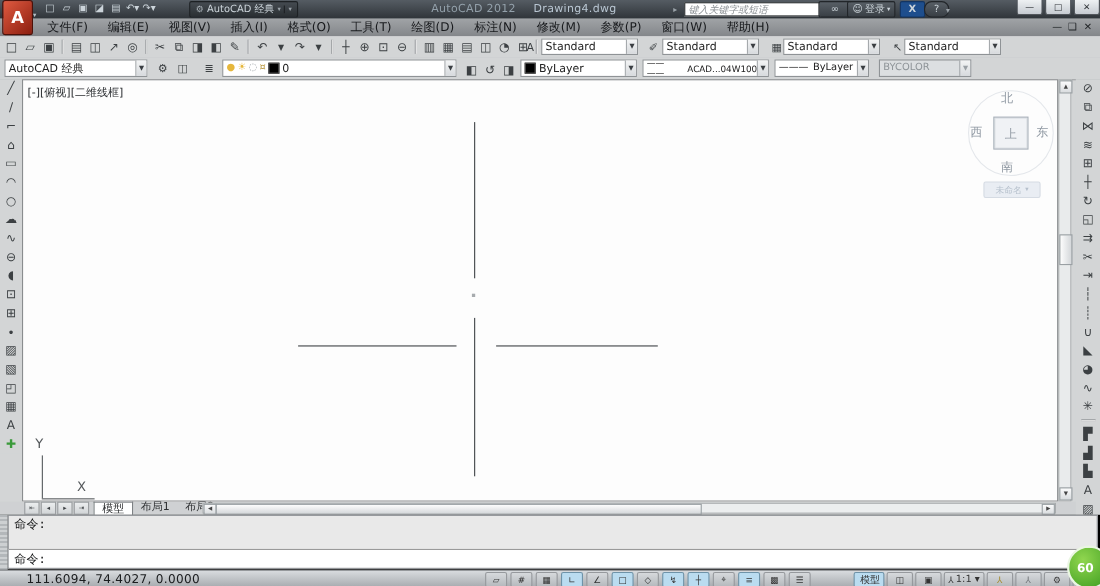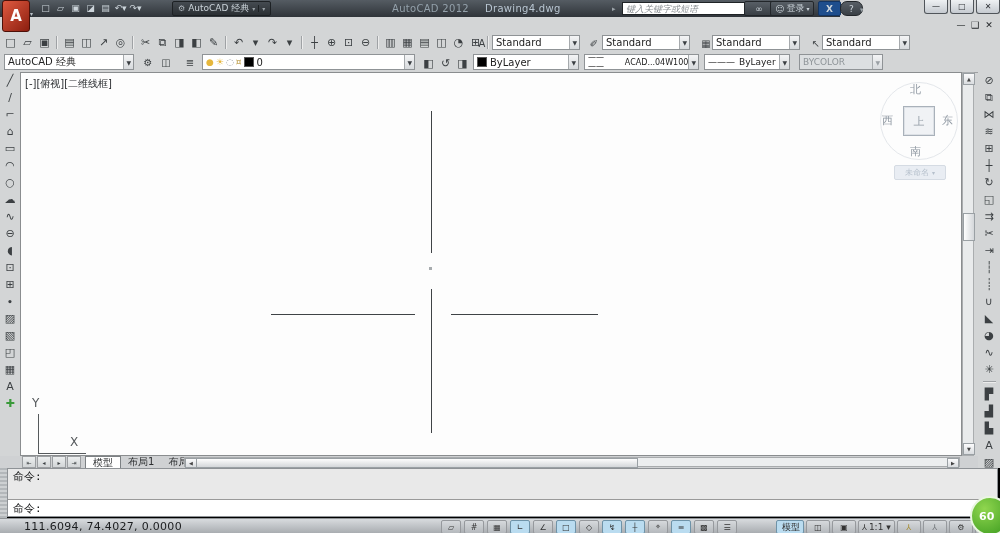--- a/index.html
+++ b/index.html
@@ -1,19 +1,19 @@
 <!DOCTYPE html>
 <html><head>
 <meta charset="utf-8">
 <style>
   html,body{margin:0;padding:0;}
   body{width:1000px;height:533px;overflow:hidden;font-family:"DejaVu Sans",sans-serif;background:#d3d5d6;position:relative;}
   #app{position:absolute;inset:0;}
   
-  .titlebar{position:absolute;left:0;top:0;width:840px;height:17px;background:linear-gradient(#555c63,#2f3439);}
+  .titlebar{position:absolute;left:0;top:0;width:1000px;height:17px;background:linear-gradient(#555c63,#2f3439);}
   .logo{position:absolute;left:2px;top:0;width:26px;height:30px;background:linear-gradient(135deg,#e05a40,#8c1e0f);border:1px solid #4d1008;border-radius:3px;color:#fff;font-weight:bold;font-size:15px;display:flex;align-items:center;justify-content:center;z-index:12;}
   .logo-arrow{position:absolute;left:30px;top:10px;color:#b9c1c7;font-size:6px;z-index:12;}
   #qat{position:absolute;left:38px;top:1px;display:flex;}
   #qat .icn{width:15px;height:14px;font-size:9px;color:#ccd4da;}
   .ws-drop{position:absolute;left:172px;top:1px;height:13px;display:flex;align-items:center;gap:3px;padding:0 5px;background:linear-gradient(#454b51,#2a2f33);border:1px solid #1d2124;border-radius:2px;color:#ccd4da;font-size:9px;}
   .ws-drop .gear{font-size:8px;color:#aeb6bc;}
   .ws-drop .arr{font-size:6px;color:#9aa2a8;}
   .win-title{position:absolute;left:392px;top:3px;font-size:10px;letter-spacing:.3px;}
   .win-title .app{color:#93a0aa;}
   .win-title .doc{color:#b9c6d2;margin-left:16px;}
@@ -134,20 +134,34 @@
       <span class="icn">↶▾</span>
       <span class="icn">↷▾</span>
     </div>
   <div class="ws-drop">
     <span class="gear">⚙</span>
     <span>AutoCAD 经典</span>
     <span class="arr">▾</span>
     <span class="arr" style="border-left:1px solid #1d2124;padding-left:3px">▾</span>
   </div>
 
+  <div class="menubar" id="menubar">
+      <span class="menu-item">文件(F)</span>
+      <span class="menu-item">编辑(E)</span>
+      <span class="menu-item">视图(V)</span>
+      <span class="menu-item">插入(I)</span>
+      <span class="menu-item">格式(O)</span>
+      <span class="menu-item">工具(T)</span>
+      <span class="menu-item">绘图(D)</span>
+      <span class="menu-item">标注(N)</span>
+      <span class="menu-item">修改(M)</span>
+      <span class="menu-item">参数(P)</span>
+      <span class="menu-item">窗口(W)</span>
+      <span class="menu-item">帮助(H)</span>
+    </div>
   <div id="doc-controls">
       <span class="icn">—</span>
       <span class="icn">❑</span>
       <span class="icn">✕</span>
     </div>
 
   <div class="tb1"></div>
   <div id="std-icons">
       <span class="icn">□</span>
       <span class="icn">▱</span>

